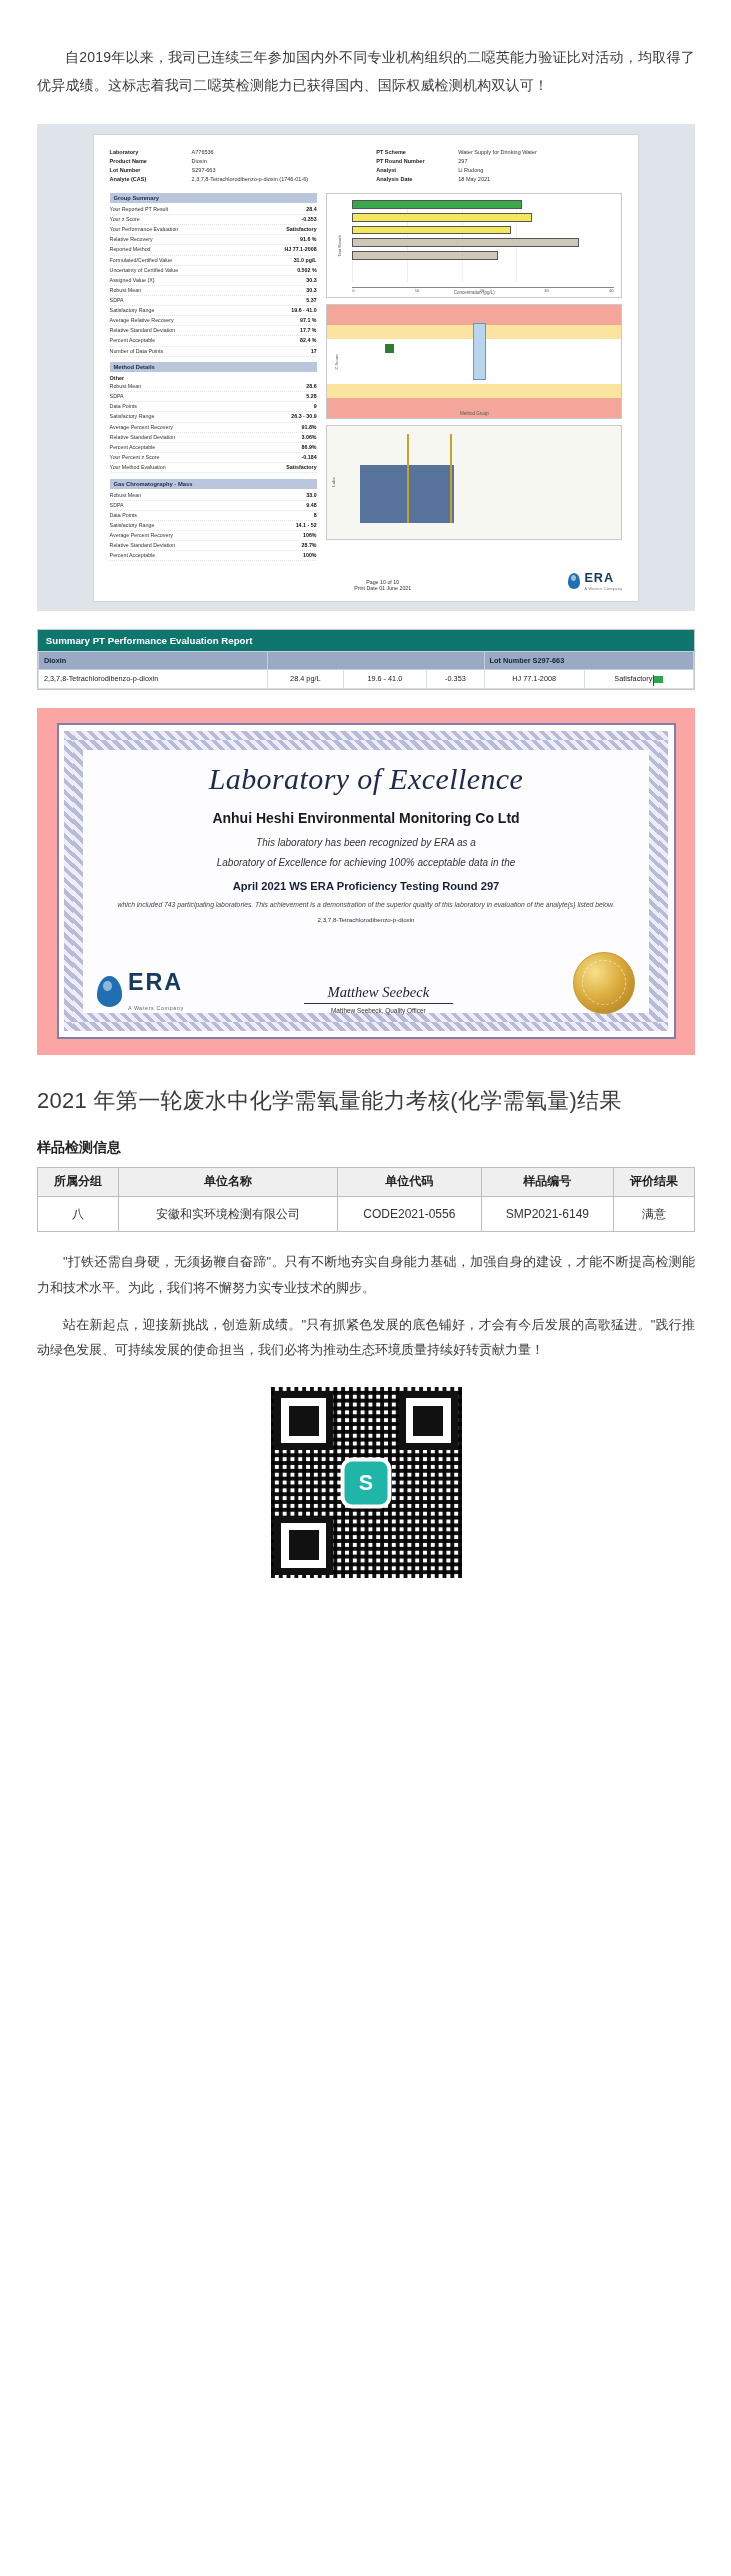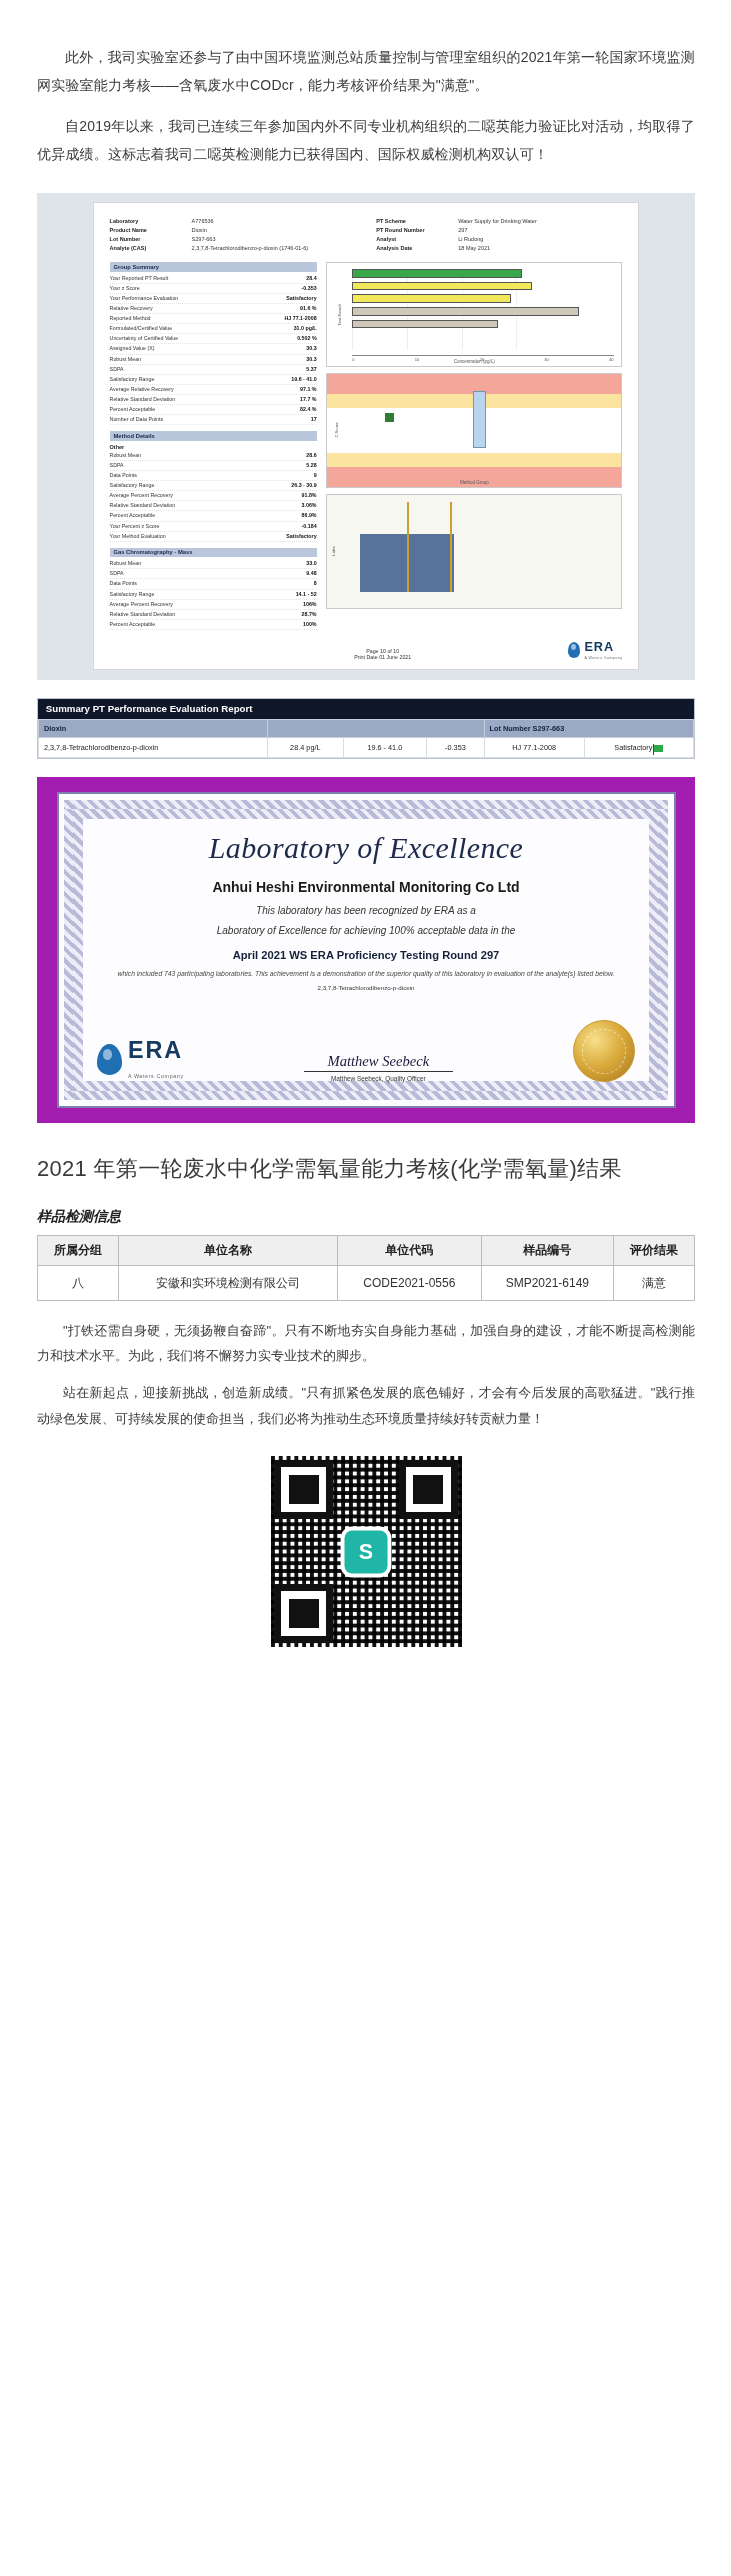--- a/index.html
+++ b/index.html
@@ -95,37 +95,37 @@
     transform:rotate(0deg);position:relative;
   }
   .era-drop:after{
     content:"";position:absolute;left:2.9px;top:1.9px;width:4.9px;height:5.8px;background:#fff;border-radius:50%;opacity:.55;
   }
   .era-txt{font-weight:bold;font-size:12.7px;color:#163a60;letter-spacing:1px;}
   .era-sub{font-size:3.5px;color:#666;letter-spacing:0.5px;}
   
   .pt-wrap{margin:17.5px 0 0 0;border:1px solid #bfc6d2;}
   .pt-title{
-    background:#0f172a;color:#fff;font-weight:bold;font-size:9.7px;
+    background:#0f766e;color:#fff;font-weight:bold;font-size:9.7px;
     padding:4.9px 7.8px;
   }
   table.pt{border-collapse:collapse;width:100%;font-size:7.3px;}
   table.pt th{
     background:#9aa9c4;color:#14213d;font-weight:bold;padding:3.9px 4.9px;
     border:1px solid #c8cfdb;text-align:center;line-height:1.25;
   }
   table.pt th.left{text-align:left;}
   table.pt td{
     border:1px solid #d7dce5;padding:4.9px 4.9px;text-align:center;color:#222;background:#fff;
   }
   table.pt td.left{text-align:left;}
   .flag{display:inline-block;width:8.8px;height:6.8px;background:#2aa84a;position:relative;vertical-align:middle;}
   .flag:before{content:"";position:absolute;left:-1px;top:-1px;width:1px;height:10.7px;background:#444;}
   
-  .cert-shell{margin:17.5px 0 0 0;background:#a21caf;padding:15.6px 19.5px;}
+  .cert-shell{margin:17.5px 0 0 0;background:#fca5a5;padding:15.6px 19.5px;}
   .cert{
     border:2.9px solid #7d7fae;
     background:#fdfdff;
     position:relative;
     padding:21.4px 25px 19.5px 25px;
     box-sizing:border-box;
   }
   .cert:before{
     content:"";position:absolute;inset:5.8px;border:9.7px solid transparent;
     background:
@@ -170,21 +170,21 @@
   .seal:after{
     content:"";position:absolute;inset:7.8px;border-radius:50%;
     border:1.9px dashed rgba(255,255,255,.55);
   }
   
   h2.sec{
     font-size:22px;font-weight:normal;color:#3b3b3b;line-height:1.9;
     margin:25px 0 17.5px 0;letter-spacing:0.3px;
   }
   h3.sub{
-    font-size:14px;font-weight:bold;color:#222;margin:0 0 9.7px 0;font-style:italic;
+    font-size:14px;font-weight:bold;color:#222;margin:0 0 9.7px 0;
   }
   table.info{
     border-collapse:collapse;width:100%;font-size:12px;margin-bottom:17.5px;
   }
   table.info th{
     background:#efefef;border:1px solid #bdbdbd;padding:5.8px 3.9px;font-weight:bold;color:#222;text-align:center;
   }
   table.info td{
     border:1px solid #bdbdbd;padding:7.8px 3.9px;text-align:center;color:#333;line-height:1.5;
   }
@@ -214,21 +214,20 @@
     display:flex;align-items:center;justify-content:center;
     color:#fff;font-size:21.4px;font-weight:bold;box-shadow:0 0 0 3.9px #fff;
   }
 </style>
 </head>
 <body>
 
 <div class="page">
 
   <section class="intro">
-    <p>此外，我司实验室还参与了由中国环境监测总站质量控制与管理室组织的2021年第一轮国家环境监测网实验室能力考核——含氧废水中CODcr，能力考核评价结果为"满意"。</p>
     <p>自2019年以来，我司已连续三年参加国内外不同专业机构组织的二噁英能力验证比对活动，均取得了优异成绩。这标志着我司二噁英检测能力已获得国内、国际权威检测机构双认可！</p>
   </section>
 
   <section class="report-shell">
     <div class="report-page">
 
       <div class="rp-head">
         <div class="col">
           <div class="row">
               <span class="k">Laboratory</span>

